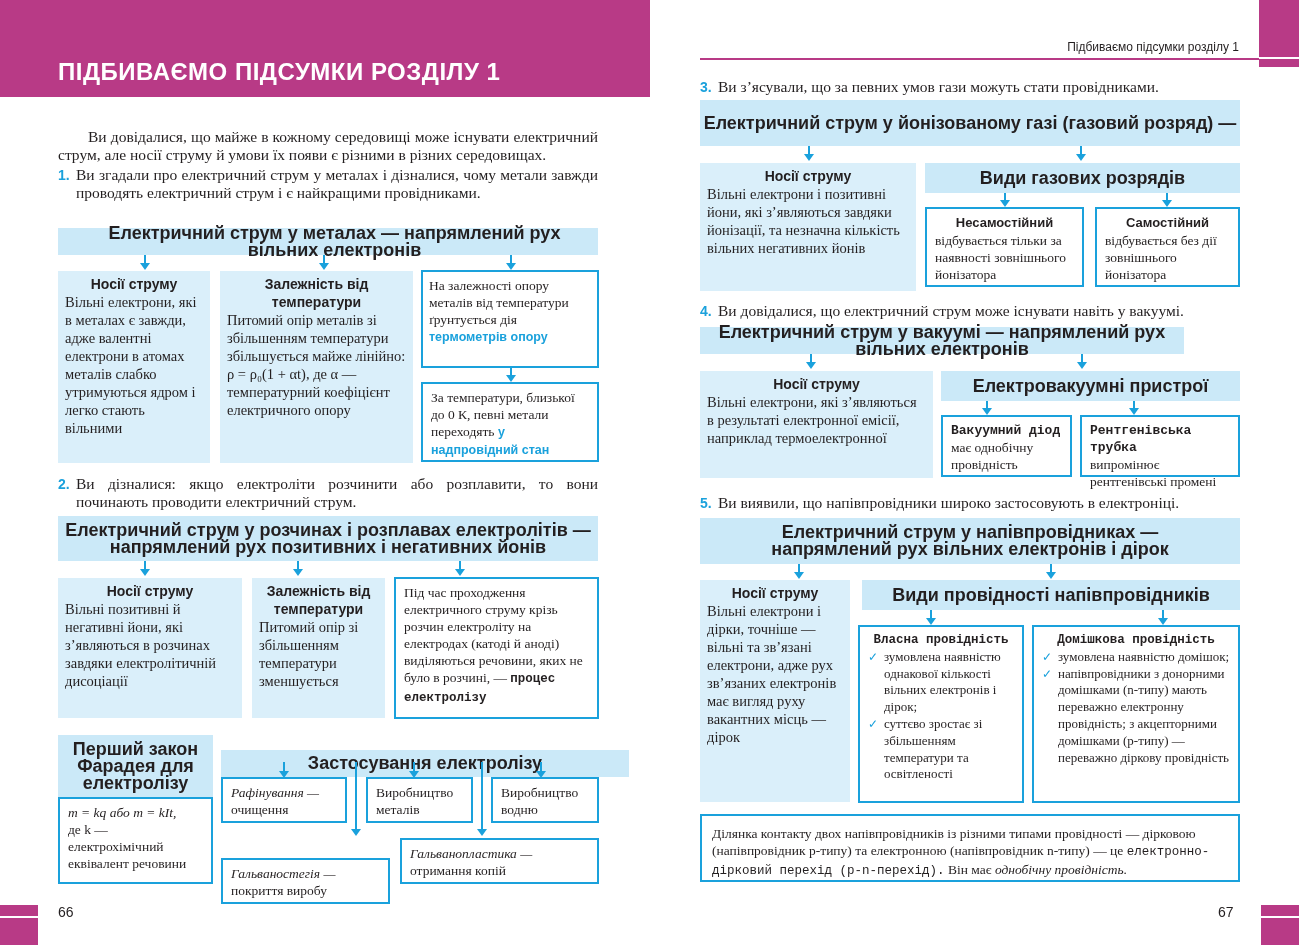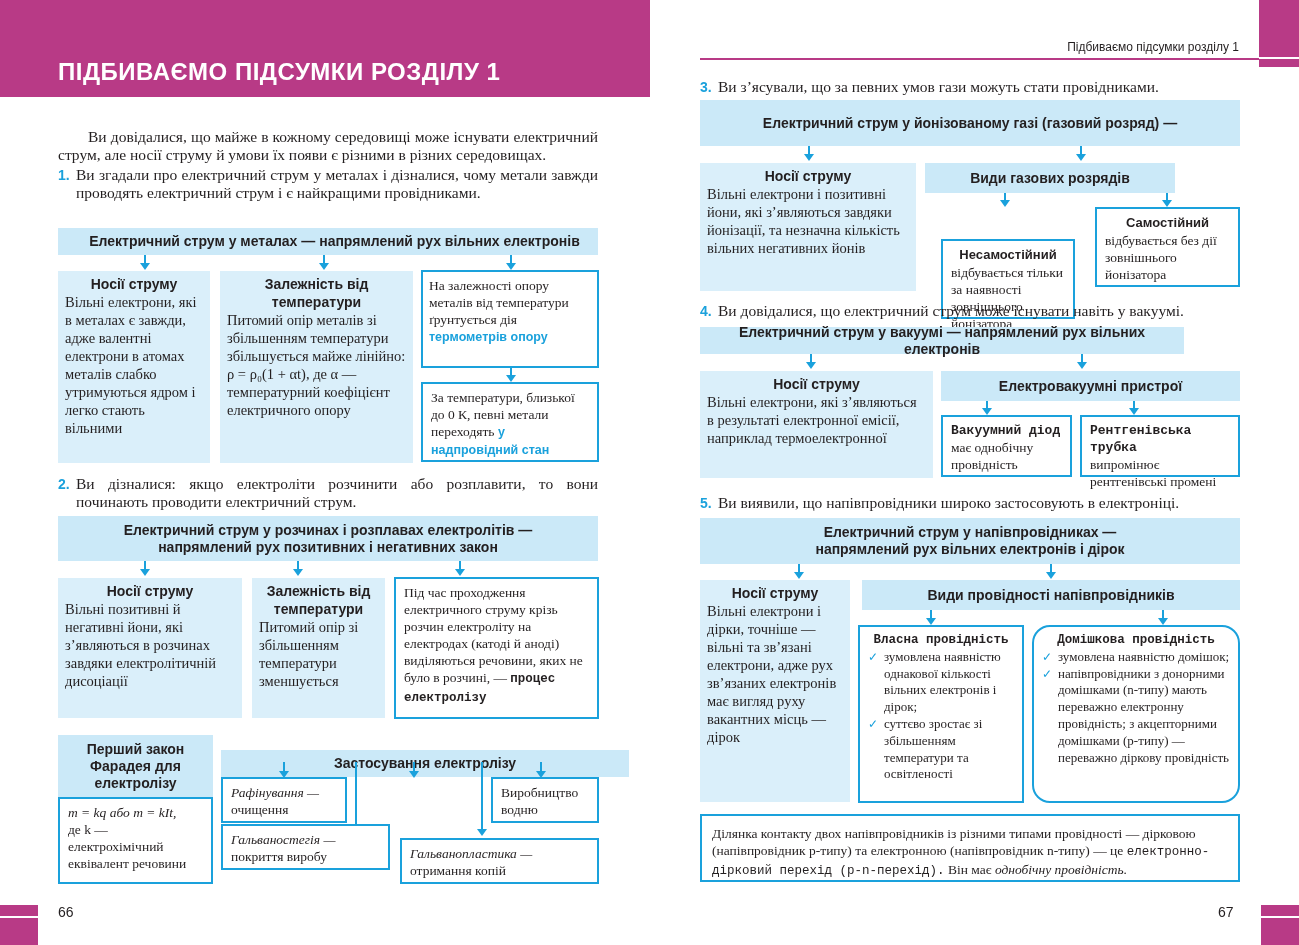--- a/index.html
+++ b/index.html
@@ -42,21 +42,21 @@
   }
 
   .para {
     position: absolute; font-family: "Liberation Serif", serif; font-size: 15.5px; line-height: 18px;
     text-align: justify; color: #231f20;
   }
   .num { color: #1aa1dc; font-family: "Liberation Sans", sans-serif; font-weight: bold; font-size: 14px; margin-right: 6px; }
 
   .head-bar {
     position: absolute; background: #cbe9f8;
-    font-family: "Liberation Sans", sans-serif; font-weight: bold; font-size: 14px;
+    font-family: "Liberation Sans", sans-serif; font-weight: bold; font-size: 18px;
     text-align: center; line-height: 17px; color: #231f20;
     display: flex; align-items: center; justify-content: center; flex-direction: column;
   }
   .fill-box {
     position: absolute; background: #daeffa;
     font-family: "Liberation Serif", serif; font-size: 14.5px; line-height: 18px; color: #231f20;
     padding: 4px 7px;
   }
   .line-box {
     position: absolute; background: #ffffff; border: 2px solid #1aa1dc;
@@ -123,21 +123,21 @@
     <span class="accent">у надпровідний стан</span>
   </div>
 
   <div class="para" style="left:58px; top:475px; width:540px; padding-left:18px;">
     <span class="num" style="position:absolute; left:0;">2.</span>
     <span>Ви дізналися: якщо електроліти розчинити або розплавити, то вони починають проводити електричний струм.</span>
   </div>
 
   <div class="head-bar" style="left:58px; top:516px; width:540px; height:45px;">
     <span>Електричний струм у розчинах і розплавах електролітів —</span>
-    <span>напрямлений рух позитивних і негативних закон</span>
+    <span>напрямлений рух позитивних і негативних йонів</span>
   </div>
   <div class="arrow" style="left:144px; top:561px; height:9px;"></div>
   <div class="arrow" style="left:297px; top:561px; height:9px;"></div>
   <div class="arrow" style="left:459px; top:561px; height:9px;"></div>
 
   <div class="fill-box" style="left:58px; top:578px; width:184px; height:140px;">
     <span class="box-title">Носії струму</span>
     <span>Вільні позитивні й негативні йони, які з’являються в розчинах завдяки електролітичній дисоціації</span>
   </div>
   <div class="fill-box" style="left:252px; top:578px; width:133px; height:140px;">
@@ -163,24 +163,27 @@
   <div class="arrow" style="left:283px; top:762px; height:10px;"></div>
   <div class="arrow" style="left:355px; top:762px; height:68px;"></div>
   <div class="arrow" style="left:413px; top:762px; height:10px;"></div>
   <div class="arrow" style="left:481px; top:762px; height:68px;"></div>
   <div class="arrow" style="left:540px; top:762px; height:10px;"></div>
 
   <div class="line-box" style="left:221px; top:777px; width:126px; height:46px;">
     <span class="it" style="display:block;">Рафінування —</span>
     <span>очищення</span>
   </div>
+  <div class="line-box" style="left:366px; top:777px; width:107px; height:46px;">
+    <span>Виробництво металів</span>
+  </div>
   <div class="line-box" style="left:491px; top:777px; width:108px; height:46px;">
     <span>Виробництво водню</span>
   </div>
-  <div class="line-box" style="left:221px; top:824px; width:169px; height:46px;">
+  <div class="line-box" style="left:221px; top:858px; width:169px; height:46px;">
     <span class="it" style="display:block;">Гальваностегія —</span>
     <span>покриття виробу</span>
   </div>
   <div class="line-box" style="left:400px; top:838px; width:199px; height:46px;">
     <span class="it" style="display:block;">Гальванопластика —</span>
     <span>отримання копій</span>
   </div>
 
   <div class="corner-tab-bottom-left"></div>
   <div class="page-number" style="left:58px;">66</div>
@@ -199,26 +202,26 @@
   <div class="head-bar" style="left:50px; top:100px; width:540px; height:46px;">
     <span>Електричний струм у йонізованому газі (газовий розряд) —</span>
   </div>
   <div class="arrow" style="left:158px; top:146px; height:9px;"></div>
   <div class="arrow" style="left:430px; top:146px; height:9px;"></div>
 
   <div class="fill-box" style="left:50px; top:163px; width:216px; height:128px;">
     <span class="box-title">Носії струму</span>
     <span>Вільні електрони і позитивні йони, які з’являються завдяки йонізації, та незначна кількість вільних негативних йонів</span>
   </div>
-  <div class="head-bar" style="left:275px; top:163px; width:250px; height:30px;">
+  <div class="head-bar" style="left:275px; top:163px; width:315px; height:30px;">
     <span>Види газових розрядів</span>
   </div>
   <div class="arrow" style="left:354px; top:193px; height:8px;"></div>
   <div class="arrow" style="left:516px; top:193px; height:8px;"></div>
-  <div class="line-box" style="left:291px; top:207px; width:134px; height:80px;margin-top:32px;">
+  <div class="line-box" style="left:275px; top:207px; width:159px; height:80px;">
     <span class="box-title box-title-sm">Несамостійний</span>
     <span>відбувається тільки за наявності зовнішнього йонізатора</span>
   </div>
   <div class="line-box" style="left:445px; top:207px; width:145px; height:80px;">
     <span class="box-title box-title-sm">Самостійний</span>
     <span>відбувається без дії зовнішнього йонізатора</span>
   </div>
 
   <div class="para" style="left:50px; top:302px; width:540px; padding-left:18px;">
     <span class="num" style="position:absolute; left:0;">4.</span>
@@ -271,21 +274,21 @@
   <div class="arrow" style="left:280px; top:610px; height:9px;"></div>
   <div class="arrow" style="left:512px; top:610px; height:9px;"></div>
 
   <div class="line-box" style="left:208px; top:625px; width:166px; height:178px; font-size:13px; line-height:16.8px;">
     <span class="bold-sans" style="display:block; font-size:12.5px; text-align:center;">Власна провідність</span>
     <ul class="check-list">
       <li>зумовлена наявністю однакової кількості вільних електронів і дірок;</li>
       <li>суттєво зростає зі збільшенням температури та освітленості</li>
     </ul>
   </div>
-  <div class="line-box" style="left:382px; top:625px; width:208px; height:178px; font-size:13px; line-height:16.8px;border-radius:18px;">
+  <div class="line-box" style="left:382px; top:625px; width:208px; height:178px; font-size:13px; line-height:16.8px;">
     <span class="bold-sans" style="display:block; font-size:12.5px; text-align:center;">Домішкова провідність</span>
     <ul class="check-list">
       <li>зумовлена наявністю домішок;</li>
       <li>напівпровідники з донорними домішками (n-типу) мають переважно електронну провідність; з акцепторними домішками (p-типу) — переважно діркову провідність</li>
     </ul>
   </div>
 
   <div class="line-box" style="left:50px; top:814px; width:540px; height:68px; padding:9px 10px; font-size:13.5px; line-height:17px;">
     <span>Ділянка контакту двох напівпровідників із різними типами провідності — дірковою (напівпровідник p-типу) та електронною (напівпровідник n-типу) — це</span>
     <span class="bold-sans" style="font-weight:normal;">електронно-дірковий перехід (p-n-перехід).</span>

